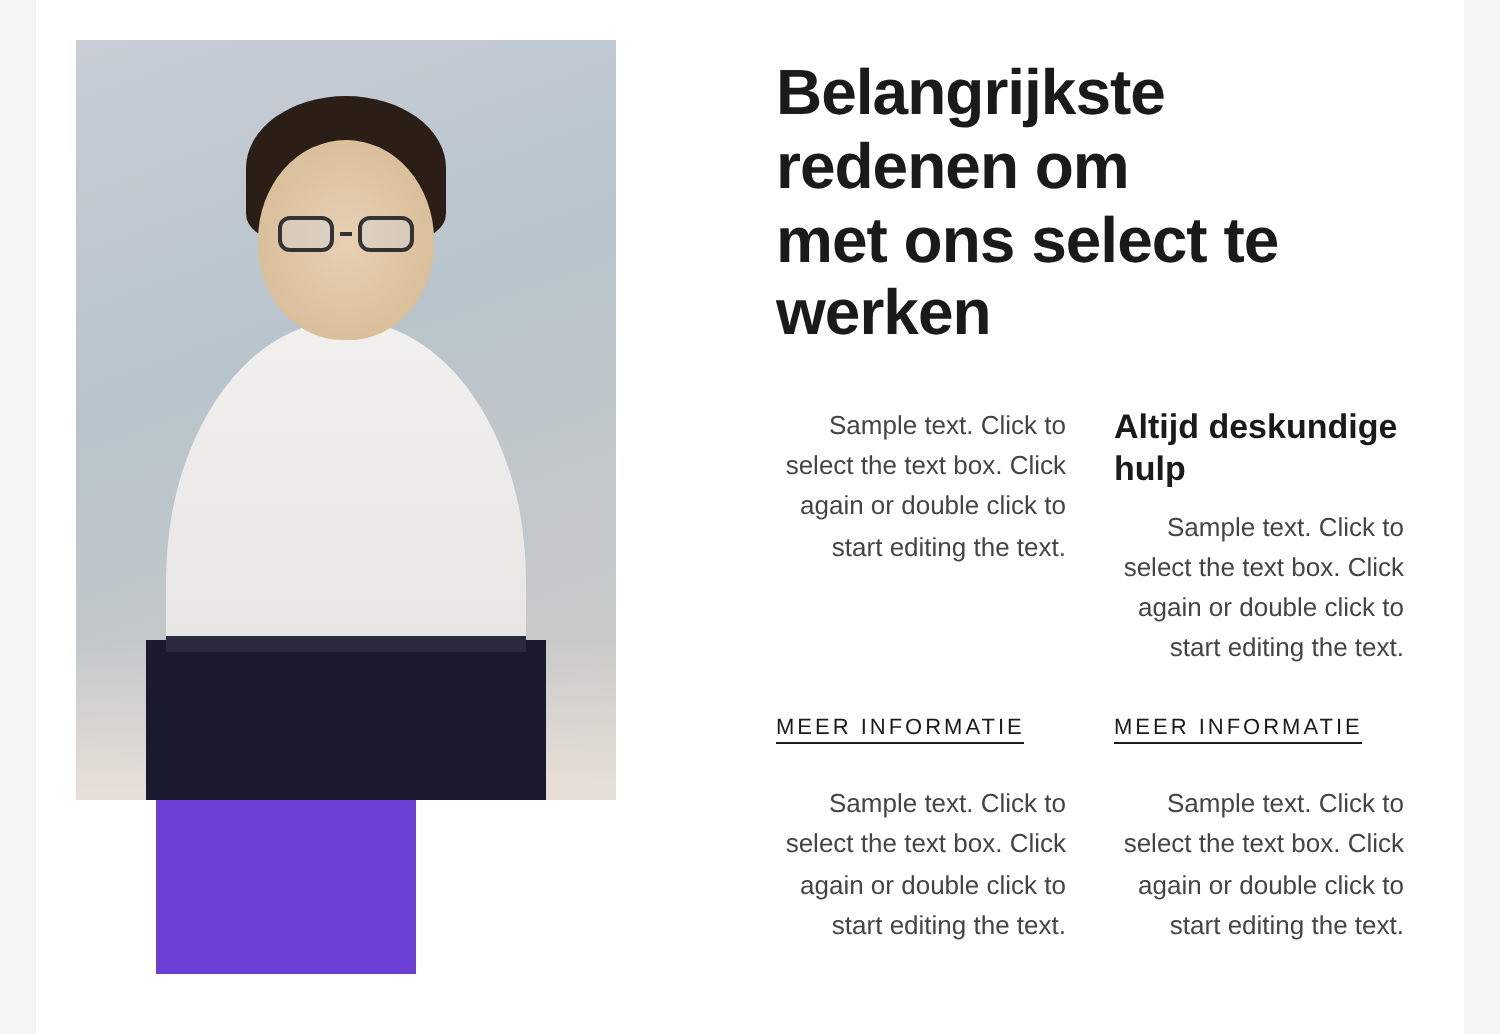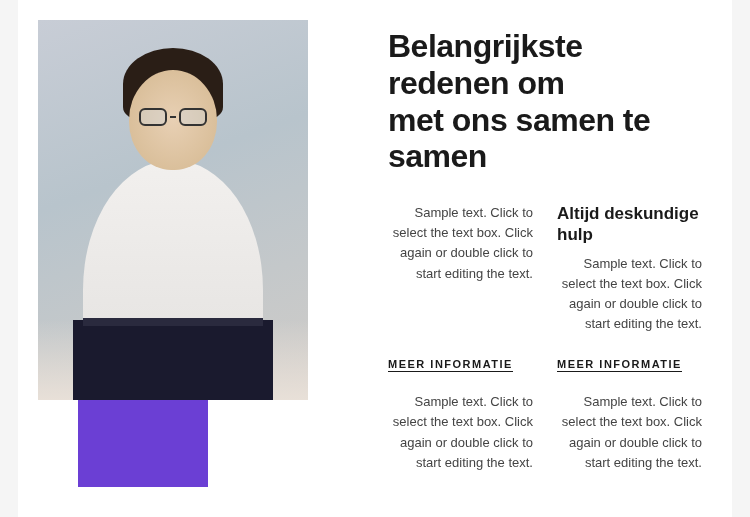--- a/index.html
+++ b/index.html
@@ -89,21 +89,21 @@
     .feature-text {
       font-size: 13px;
       color: #444;
       line-height: 1.55;
       margin-bottom: 10px;
       flex: 1;
       text-align: right;
     }
     .meer-link {
       font-size: 11px;
-      font-weight: 700;
+      font-weight: 400;
       color: #1a1a1a;
       text-transform: uppercase;
       letter-spacing: 1.5px;
       text-decoration: none;
       border-bottom: 1.5px solid #1a1a1a;
       display: inline-block;
       padding-bottom: 1px;
       cursor: pointer;
       width: fit-content;
     }
@@ -141,21 +141,21 @@
 
           <div style="position:absolute;bottom:0;left:0;right:0;height:80px;background:linear-gradient(0deg,#e8e0d8,transparent);z-index:1;"></div>
         </div>
       </div>
     </div>
   </div>
 
   <div class="right-section">
     <h1 class="main-title">
       <span>Belangrijkste redenen om</span><br>
-      <span>met ons samen te samen</span>
+      <span>met ons select te werken</span>
     </h1>
 
     <div class="features-grid">
 
       <div class="feature-item">
         <div class="feature-text">Sample text. Click to select the text box. Click again or double click to start editing the text.</div>
         <a class="meer-link">MEER INFORMATIE</a>
       </div>
 
       <div class="feature-item">

